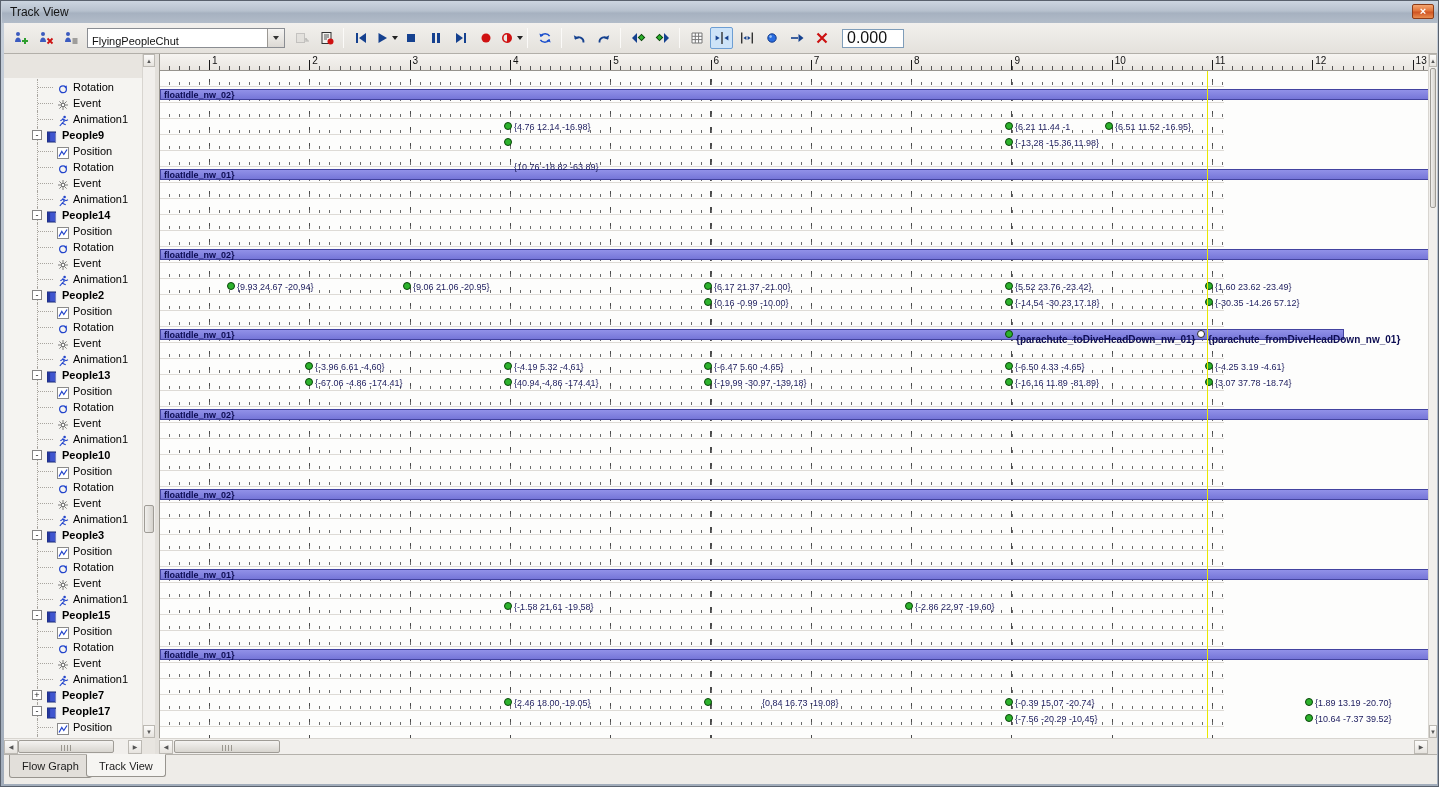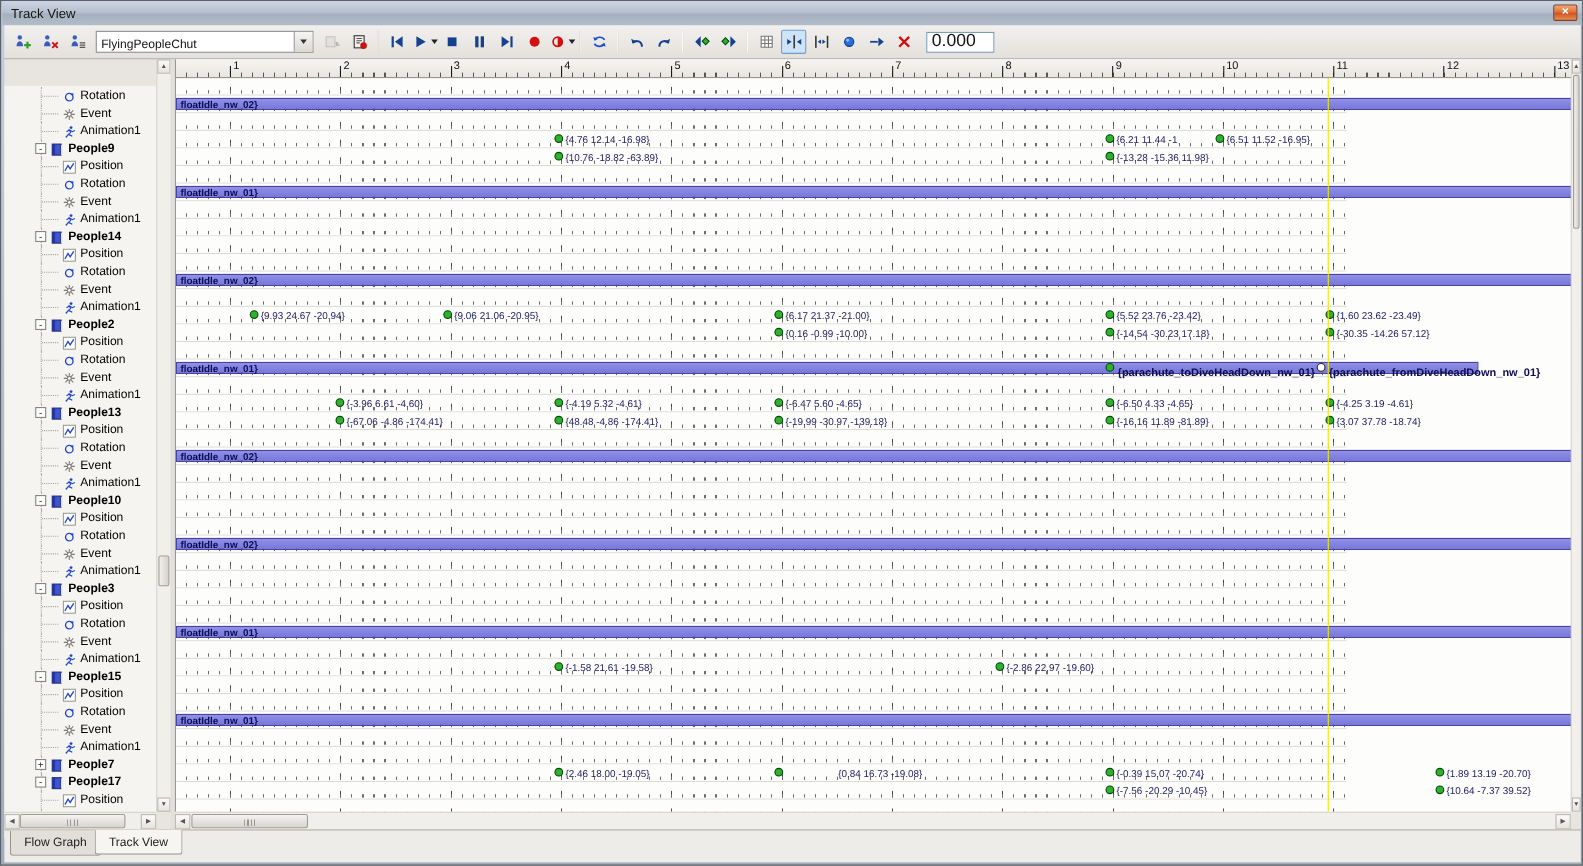--- a/index.html
+++ b/index.html
@@ -746,21 +746,21 @@
           <div class="track-row" style="top: 65px;">
             <span class="key k-green" style="left: 344px;"></span>
             <span class="key-label" style="left: 354px;">{4.76  12.14  -16.98}</span>
             <span class="key k-green" style="left: 845px;"></span>
             <span class="key-label" style="left: 855px;">{6.21  11.44  -1</span>
             <span class="key k-green" style="left: 945px;"></span>
             <span class="key-label" style="left: 955px;">{6.51  11.52  -16.95}</span>
           </div>
           <div class="track-row" style="top: 81px;">
             <span class="key k-green" style="left: 344px;"></span>
-            <span class="key-label" style="left: 354px;">{10.76  -18.82  -63.89}</span>
+            <span class="key-label" style="left: 354px; margin-top: 24px;">{10.76  -18.82  -63.89}</span>
             <span class="key k-green" style="left: 845px;"></span>
             <span class="key-label" style="left: 855px;">{-13.28  -15.36  11.98}</span>
           </div>
           <div class="track-row" style="top: 97px;"></div>
           <div class="track-row" style="top: 113px;">
             <div class="anim-bar" style="left: 0px; width: 1269px;">
               <span class="bar-label">floatIdle_nw_01}</span>
             </div>
           </div>
           <div class="track-row" style="top: 129px;"></div>
@@ -813,21 +813,21 @@
             <span class="key-label" style="left: 554px;">{-6.47  5.60  -4.65}</span>
             <span class="key k-green" style="left: 845px;"></span>
             <span class="key-label" style="left: 855px;">{-6.50  4.33  -4.65}</span>
             <span class="key k-green" style="left: 1045px;"></span>
             <span class="key-label" style="left: 1055px;">{-4.25  3.19  -4.61}</span>
           </div>
           <div class="track-row" style="top: 321px;">
             <span class="key k-green" style="left: 145px;"></span>
             <span class="key-label" style="left: 155px;">{-67.06  -4.86  -174.41}</span>
             <span class="key k-green" style="left: 344px;"></span>
-            <span class="key-label" style="left: 354px;">{48.48  -4.86  -174.41}</span>
+            <span class="key-label" style="left: 354px;">{40.94  -4.86  -174.41}</span>
             <span class="key k-green" style="left: 544px;"></span>
             <span class="key-label" style="left: 554px;">{-19.99  -30.97  -139.18}</span>
             <span class="key k-green" style="left: 845px;"></span>
             <span class="key-label" style="left: 855px;">{-16.16  11.89  -81.89}</span>
             <span class="key k-green" style="left: 1045px;"></span>
             <span class="key-label" style="left: 1055px;">{3.07  37.78  -18.74}</span>
           </div>
           <div class="track-row" style="top: 337px;"></div>
           <div class="track-row" style="top: 353px;">
             <div class="anim-bar" style="left: 0px; width: 1269px;">

